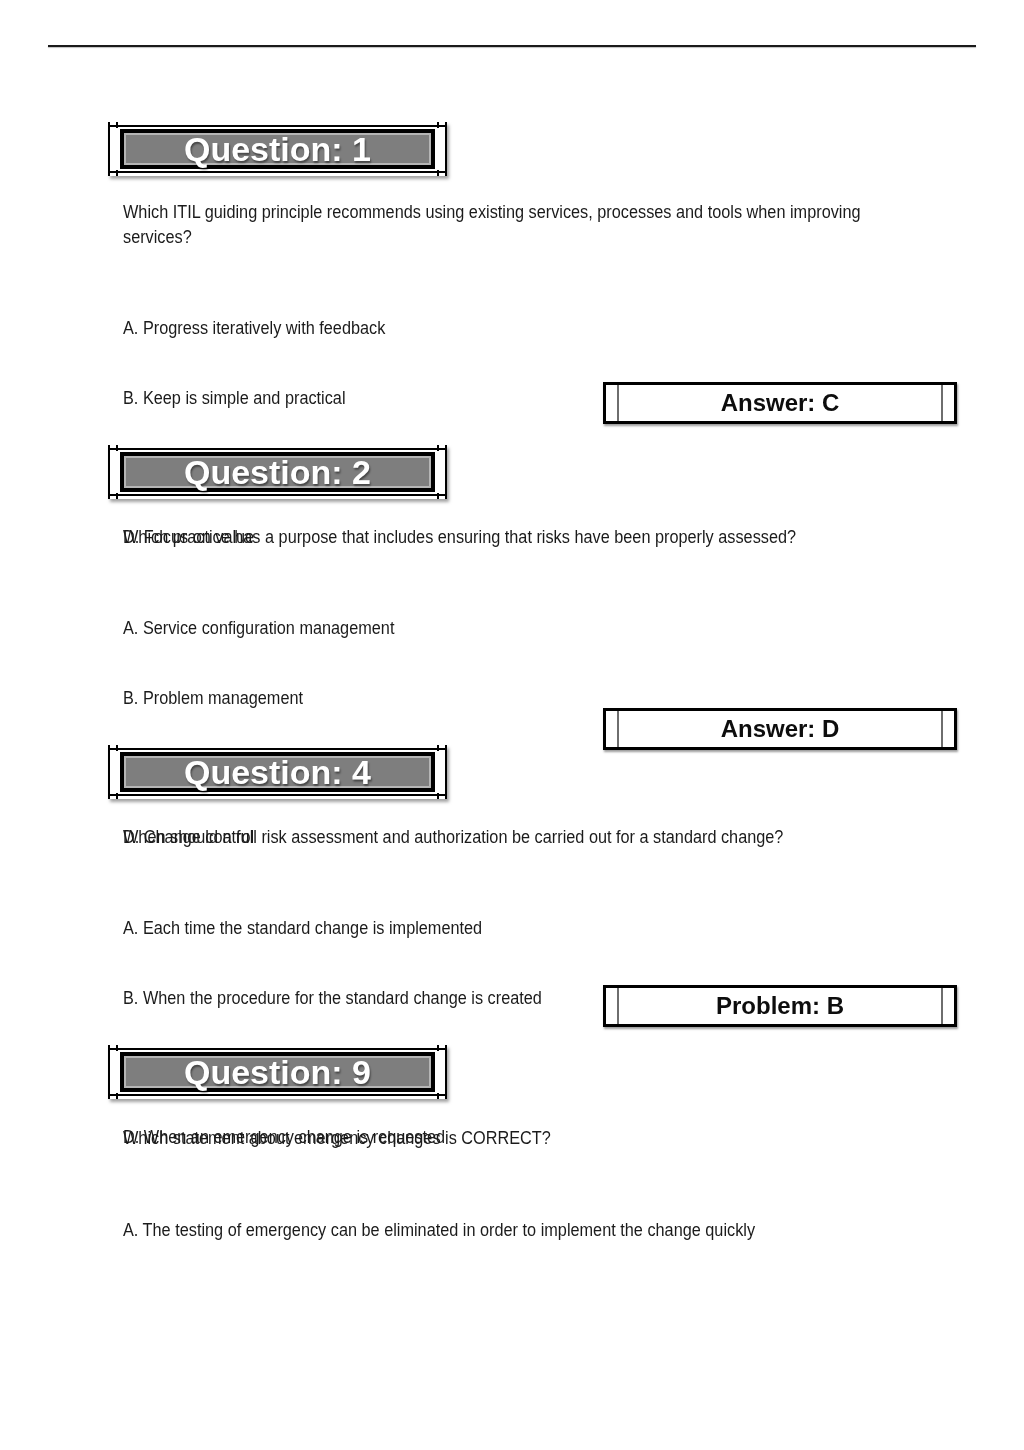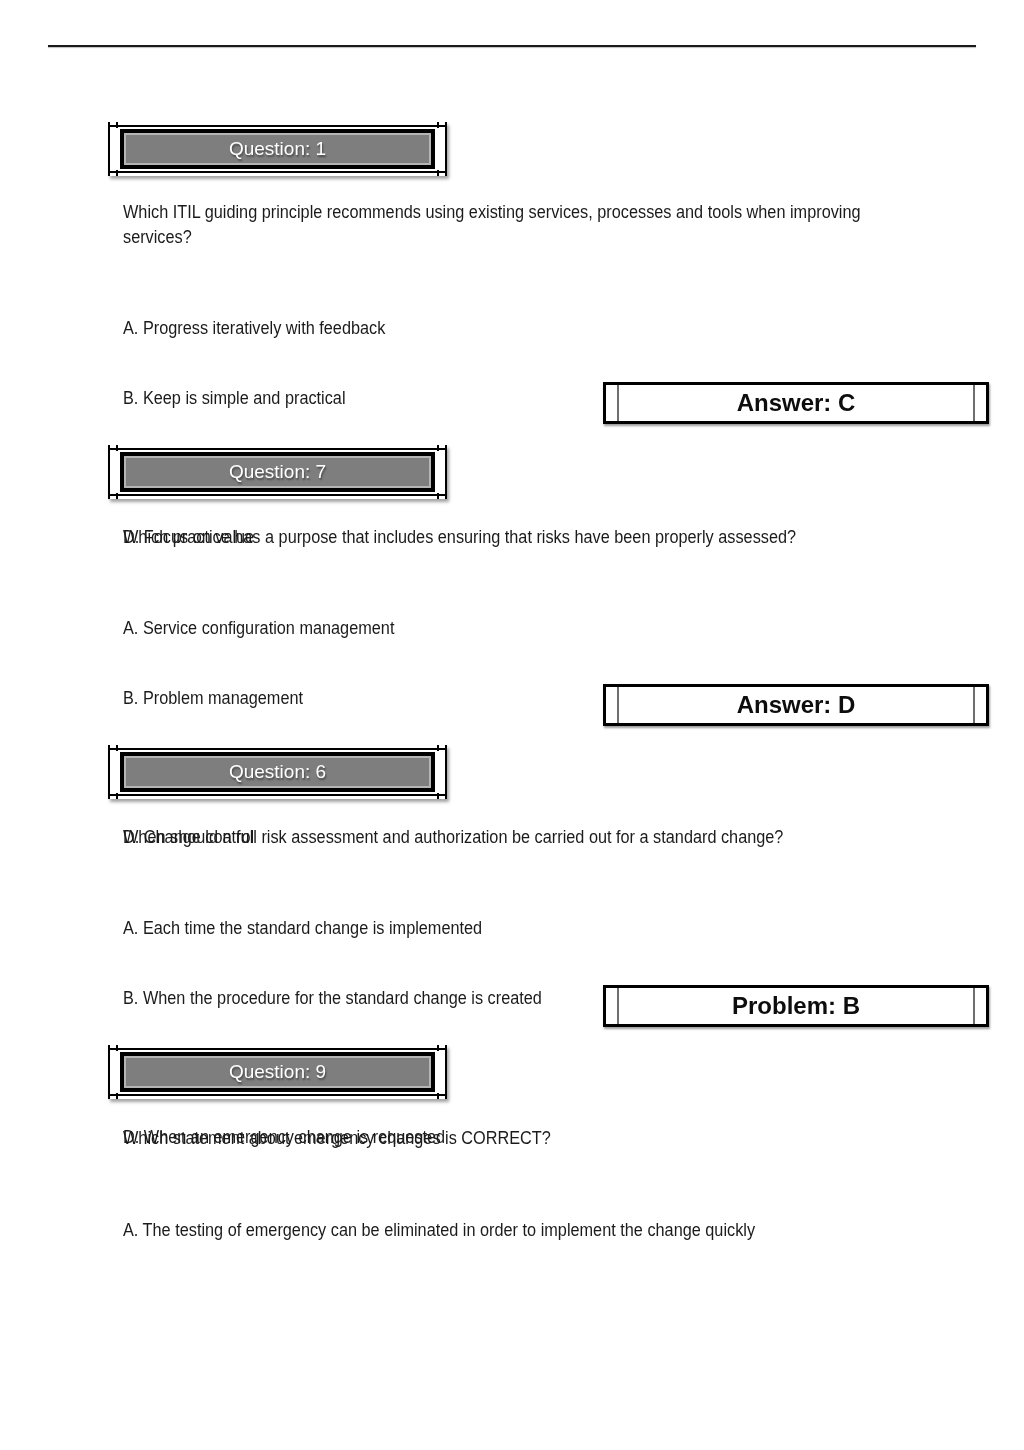--- a/index.html
+++ b/index.html
@@ -24,36 +24,36 @@
   .qframe .stub{position:absolute;width:2px;height:6px;background:#000;}
   .qframe .stub.tl{left:8px;top:0;} .qframe .stub.tr{right:8px;top:0;}
   .qframe .stub.bl{left:8px;bottom:0;} .qframe .stub.br{right:8px;bottom:0;}
   .qframe .qcore{
     position:absolute;top:7px;bottom:7px;left:12px;right:12px;
     background:#7e7e7e;border:4px solid #000;box-sizing:border-box;
     box-shadow:inset 0 0 0 2px #b5b5b5;
     display:flex;align-items:center;justify-content:center;
   }
   .qtitle{
-    color:#ffffff;font-size:19px;font-weight:normal;letter-spacing:0;
+    color:#ffffff;font-size:34px;font-weight:bold;letter-spacing:0;
     text-shadow:1px 2px 2px rgba(0,0,0,.45);white-space:nowrap;
   }
 
   
   .qtext,.opts{
     position:absolute;left:123px;color:#1b1b1b;font-size:17.5px;
     transform:scaleX(.93);transform-origin:0 0;white-space:pre;
   }
   .qtext{line-height:25px;}
   .opts{line-height:23.2px;}
   .opt{white-space:pre;}
 
   
   .answerbox{
-    position:absolute;left:603px;width:386px;height:42px;
+    position:absolute;left:603px;width:354px;height:42px;
     border:3px solid #000;box-sizing:border-box;background:#fff;
     box-shadow:1px 2px 2px rgba(90,90,90,.6);
     display:flex;align-items:center;justify-content:center;
   }
   .answerbox .ainner{
     position:absolute;top:0;bottom:0;left:11px;right:11px;
     border-left:2px solid #6e6e6e;border-right:2px solid #6e6e6e;
   }
   .alabel{
     position:relative;color:#0d0d0d;font-size:24px;font-weight:bold;white-space:nowrap;
@@ -98,49 +98,49 @@
   <div class="qframe" style="top:445px">
     <div class="fv l"></div>
     <div class="fv r"></div>
     <div class="fh t"></div>
     <div class="fh b"></div>
     <div class="stub tl"></div>
     <div class="stub tr"></div>
     <div class="stub bl"></div>
     <div class="stub br"></div>
     <div class="qcore">
-      <span class="qtitle">Question: 7</span>
+      <span class="qtitle">Question: 2</span>
     </div>
   </div>
 
   <div class="qtext" style="top:525px">Which practice has a purpose that includes ensuring that risks have been properly assessed?</div>
 
   <div class="opts" style="top:571px">
     <div class="opt">A. Service configuration management</div>
     <div class="opt">B. Problem management</div>
     <div class="opt">C. Service level management</div>
     <div class="opt">D. Change control</div>
   </div>
 
-  <div class="answerbox" style="top:684px">
+  <div class="answerbox" style="top:708px">
     <div class="ainner"></div>
     <span class="alabel">Answer: D</span>
   </div>
 
   <div class="qframe" style="top:745px">
     <div class="fv l"></div>
     <div class="fv r"></div>
     <div class="fh t"></div>
     <div class="fh b"></div>
     <div class="stub tl"></div>
     <div class="stub tr"></div>
     <div class="stub bl"></div>
     <div class="stub br"></div>
     <div class="qcore">
-      <span class="qtitle">Question: 6</span>
+      <span class="qtitle">Question: 4</span>
     </div>
   </div>
 
   <div class="qtext" style="top:825px">When should a full risk assessment and authorization be carried out for a standard change?</div>
 
   <div class="opts" style="top:871px">
     <div class="opt">A. Each time the standard change is implemented</div>
     <div class="opt">B. When the procedure for the standard change is created</div>
     <div class="opt">C. At least once a year</div>
     <div class="opt">D. When an emergency change is requested</div>

